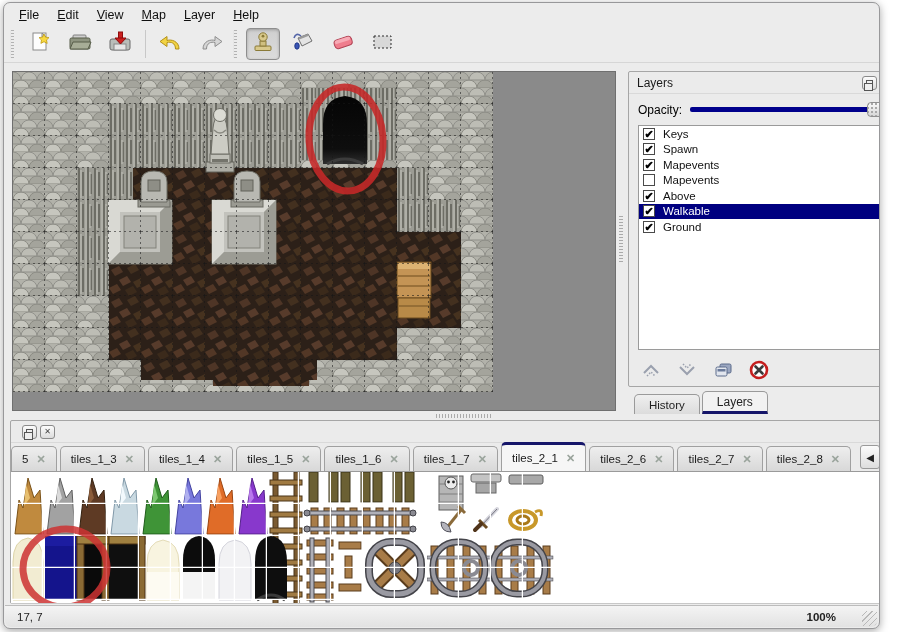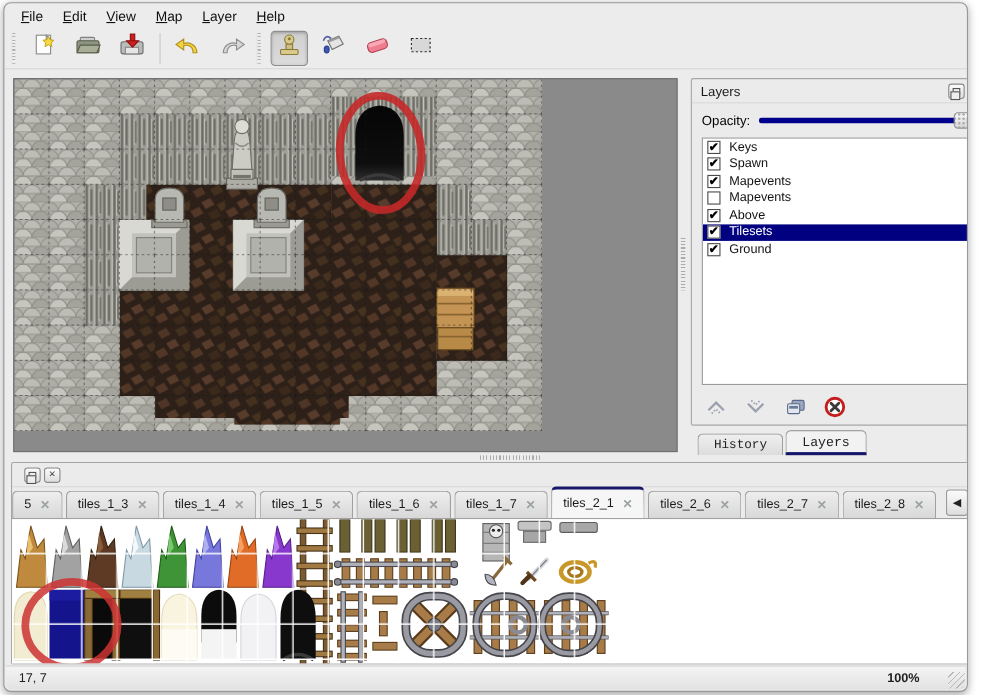--- a/index.html
+++ b/index.html
@@ -64,21 +64,21 @@
     font-size:11.5px; color:#111; }
   .layer-row.selected { background:#000080; color:#fff; }
   .cb { width:12px; height:12px; border:1px solid #4a4a4a; background:#fff; margin-right:8px;
     font-size:11px; line-height:10px; text-align:center; color:#000; flex:0 0 auto;
     font-weight:bold; }
   .layer-btns { position:absolute; left:11px; bottom:6px; display:flex; gap:14px; align-items:center; }
   .lay-btn { width:22px; height:20px; display:flex; align-items:center; justify-content:center; }
   .dock-tabs { position:absolute; left:8px; bottom:0px; display:flex; align-items:flex-end; height:24px; }
   .dtab { height:20px; padding:0 14px; font-size:11.5px; display:flex; align-items:center;
     background:linear-gradient(#efefef,#dcdcdc); border:1px solid #9a9a9a; border-bottom:none;
-    border-radius:5px 5px 0 0; margin-right:2px; color:#222;font-family:Liberation Mono, monospace; }
+    border-radius:5px 5px 0 0; margin-right:2px; color:#222; }
   .dtab.active { height:23px; background:#f2f2f2; border-bottom:3px solid #16166a; font-size:12px; }
 
   
   .tilesets { position:absolute; left:6px; top:417px; width:895px; height:184px;
     border:1px solid #a6a6a6; border-radius:2px; background:#ebebeb; }
   .ts-tabbar { position:relative; height:29px; display:flex; align-items:flex-end;
     padding:0 46px 0 0; border-bottom:1px solid #9a9a9a; }
   .ts-tab { height:25px; display:flex; align-items:center; padding:0 10px; margin-right:3px;
     background:linear-gradient(#eeeeee,#d8d8d8); border:1px solid #a0a0a0; border-bottom:none;
     border-radius:5px 5px 0 0; font-size:11.5px; color:#1a1a1a; white-space:nowrap; }
@@ -362,21 +362,21 @@
           <div class="layer-row">
             <span class="cb"></span>
             <span>Mapevents</span>
           </div>
           <div class="layer-row">
             <span class="cb">✔</span>
             <span>Above</span>
           </div>
           <div class="layer-row selected">
             <span class="cb">✔</span>
-            <span>Tilesets</span>
+            <span>Walkable</span>
           </div>
           <div class="layer-row">
             <span class="cb">✔</span>
             <span>Ground</span>
           </div>
         </div>
       <div class="layer-btns">
         <span class="lay-btn">
           <svg width="20" height="18">
               <path d="M3,12 L10,5 L17,12" fill="none" stroke="#9aa0ae" stroke-width="2"></path>

